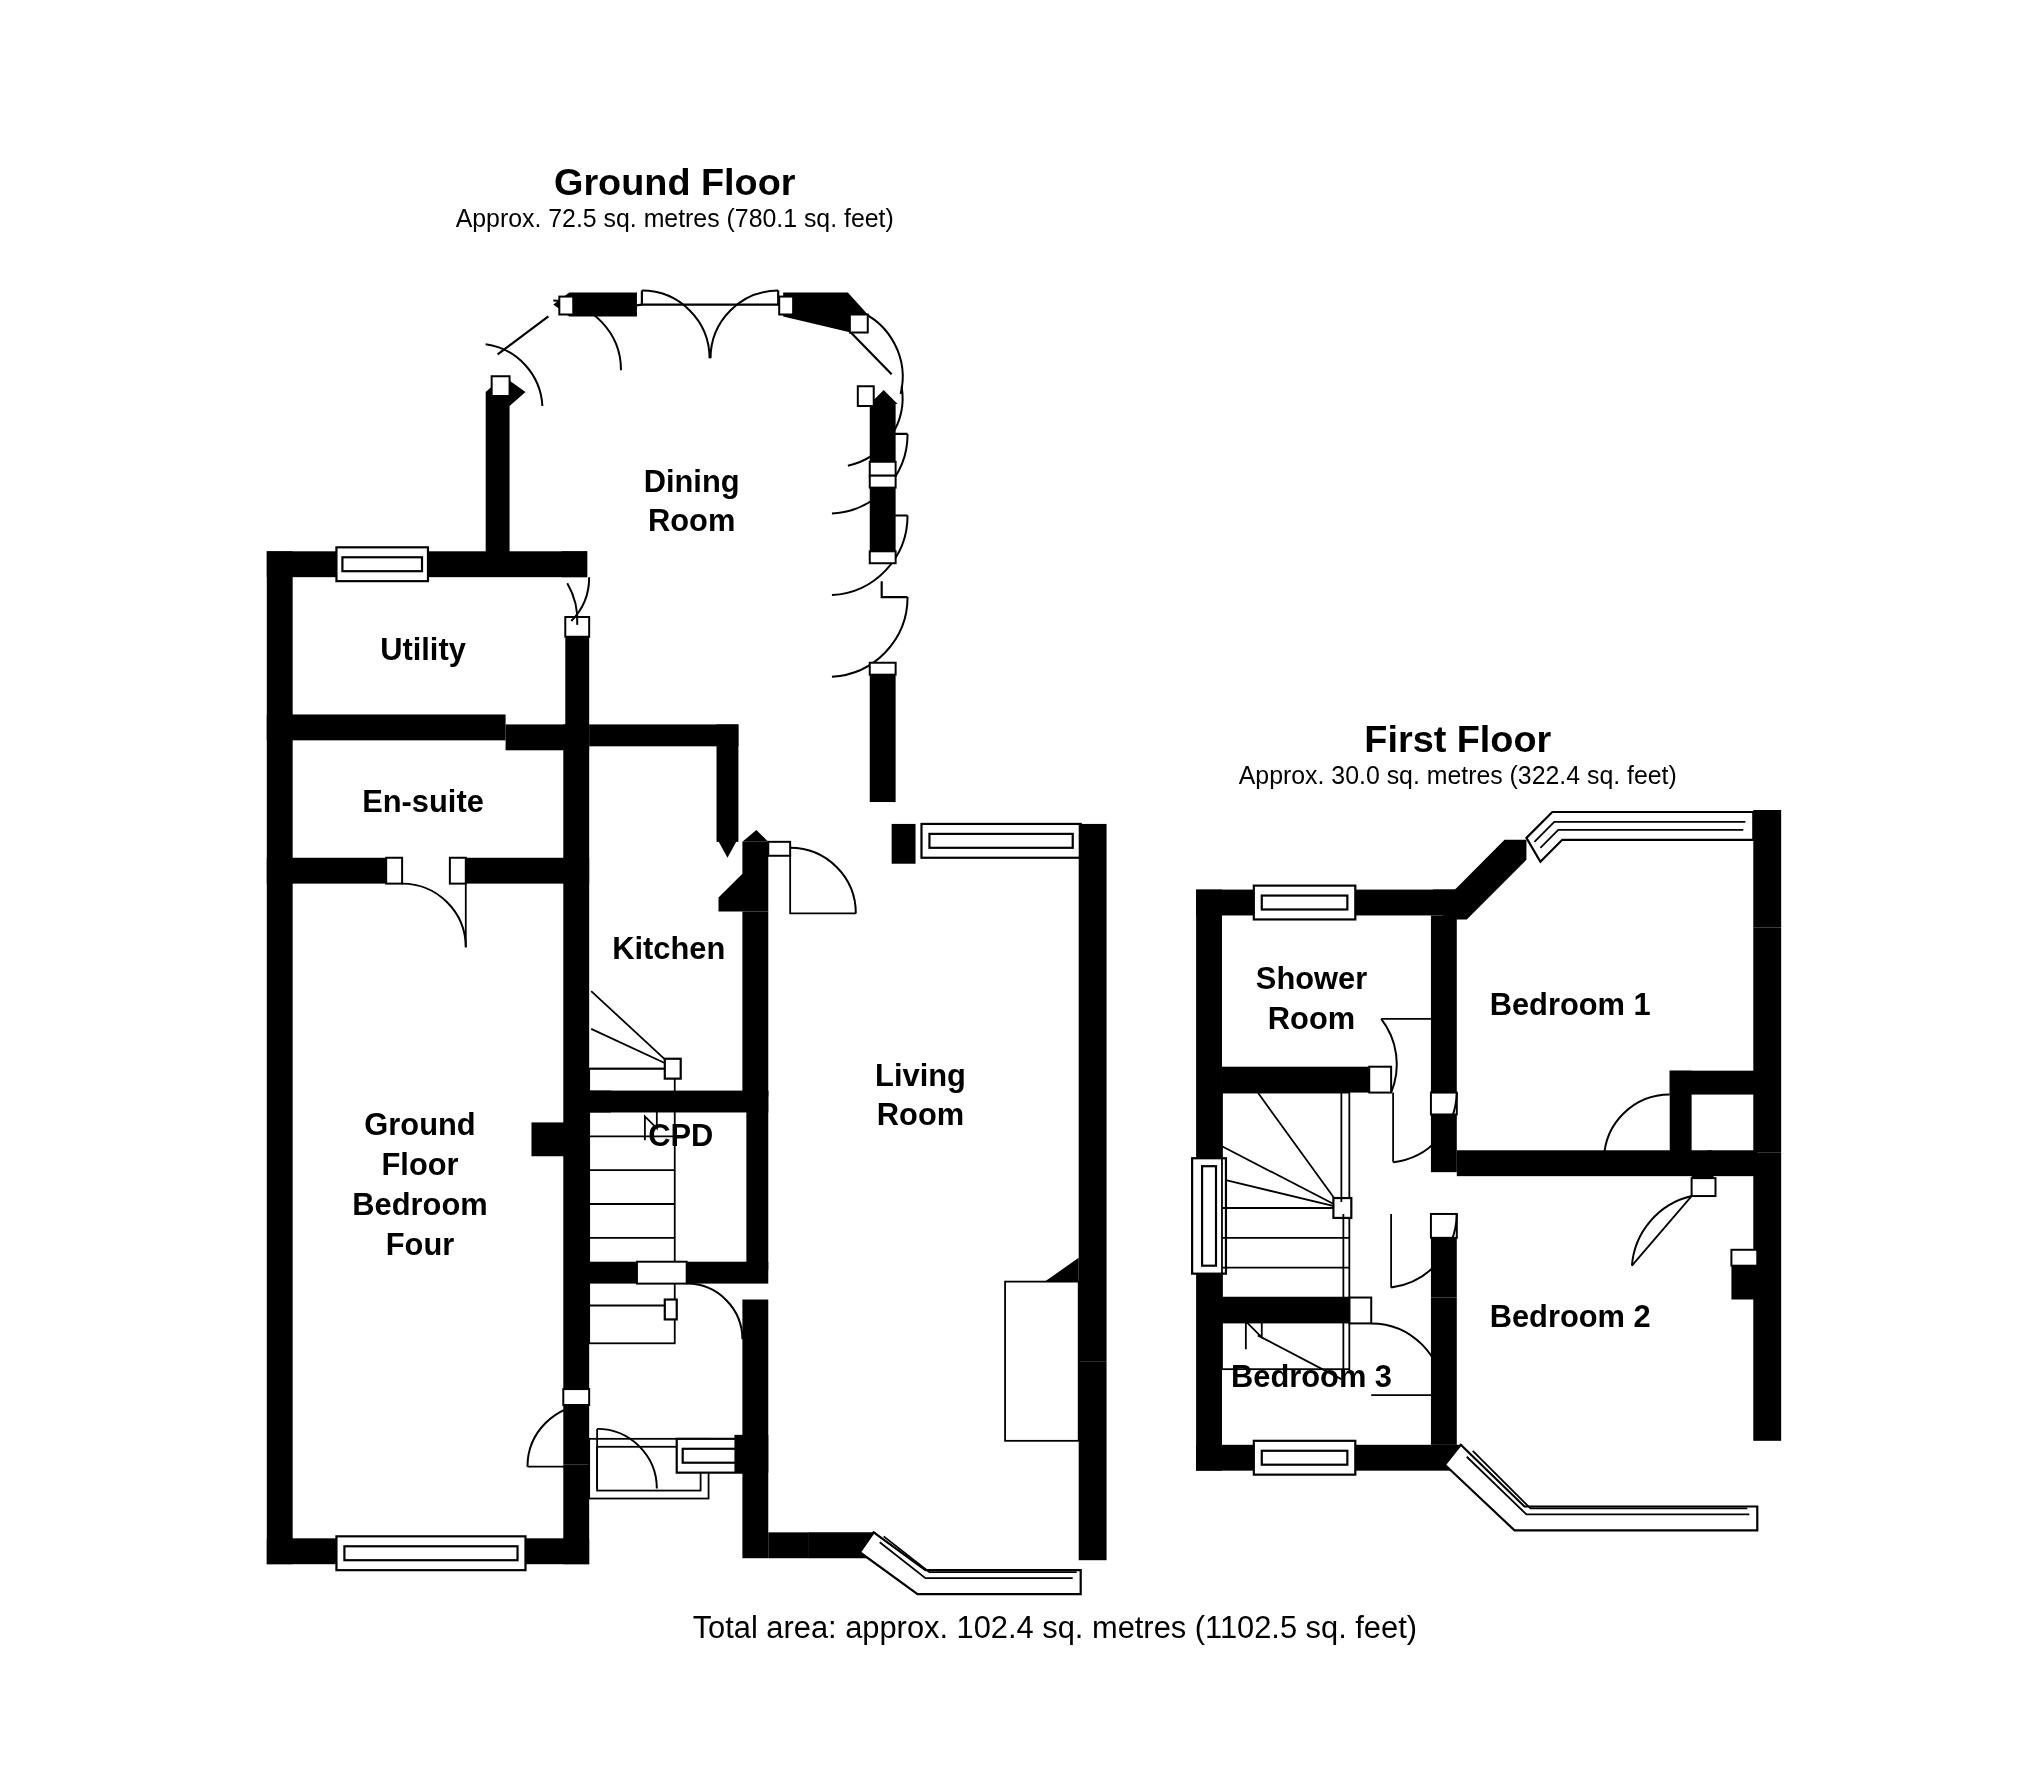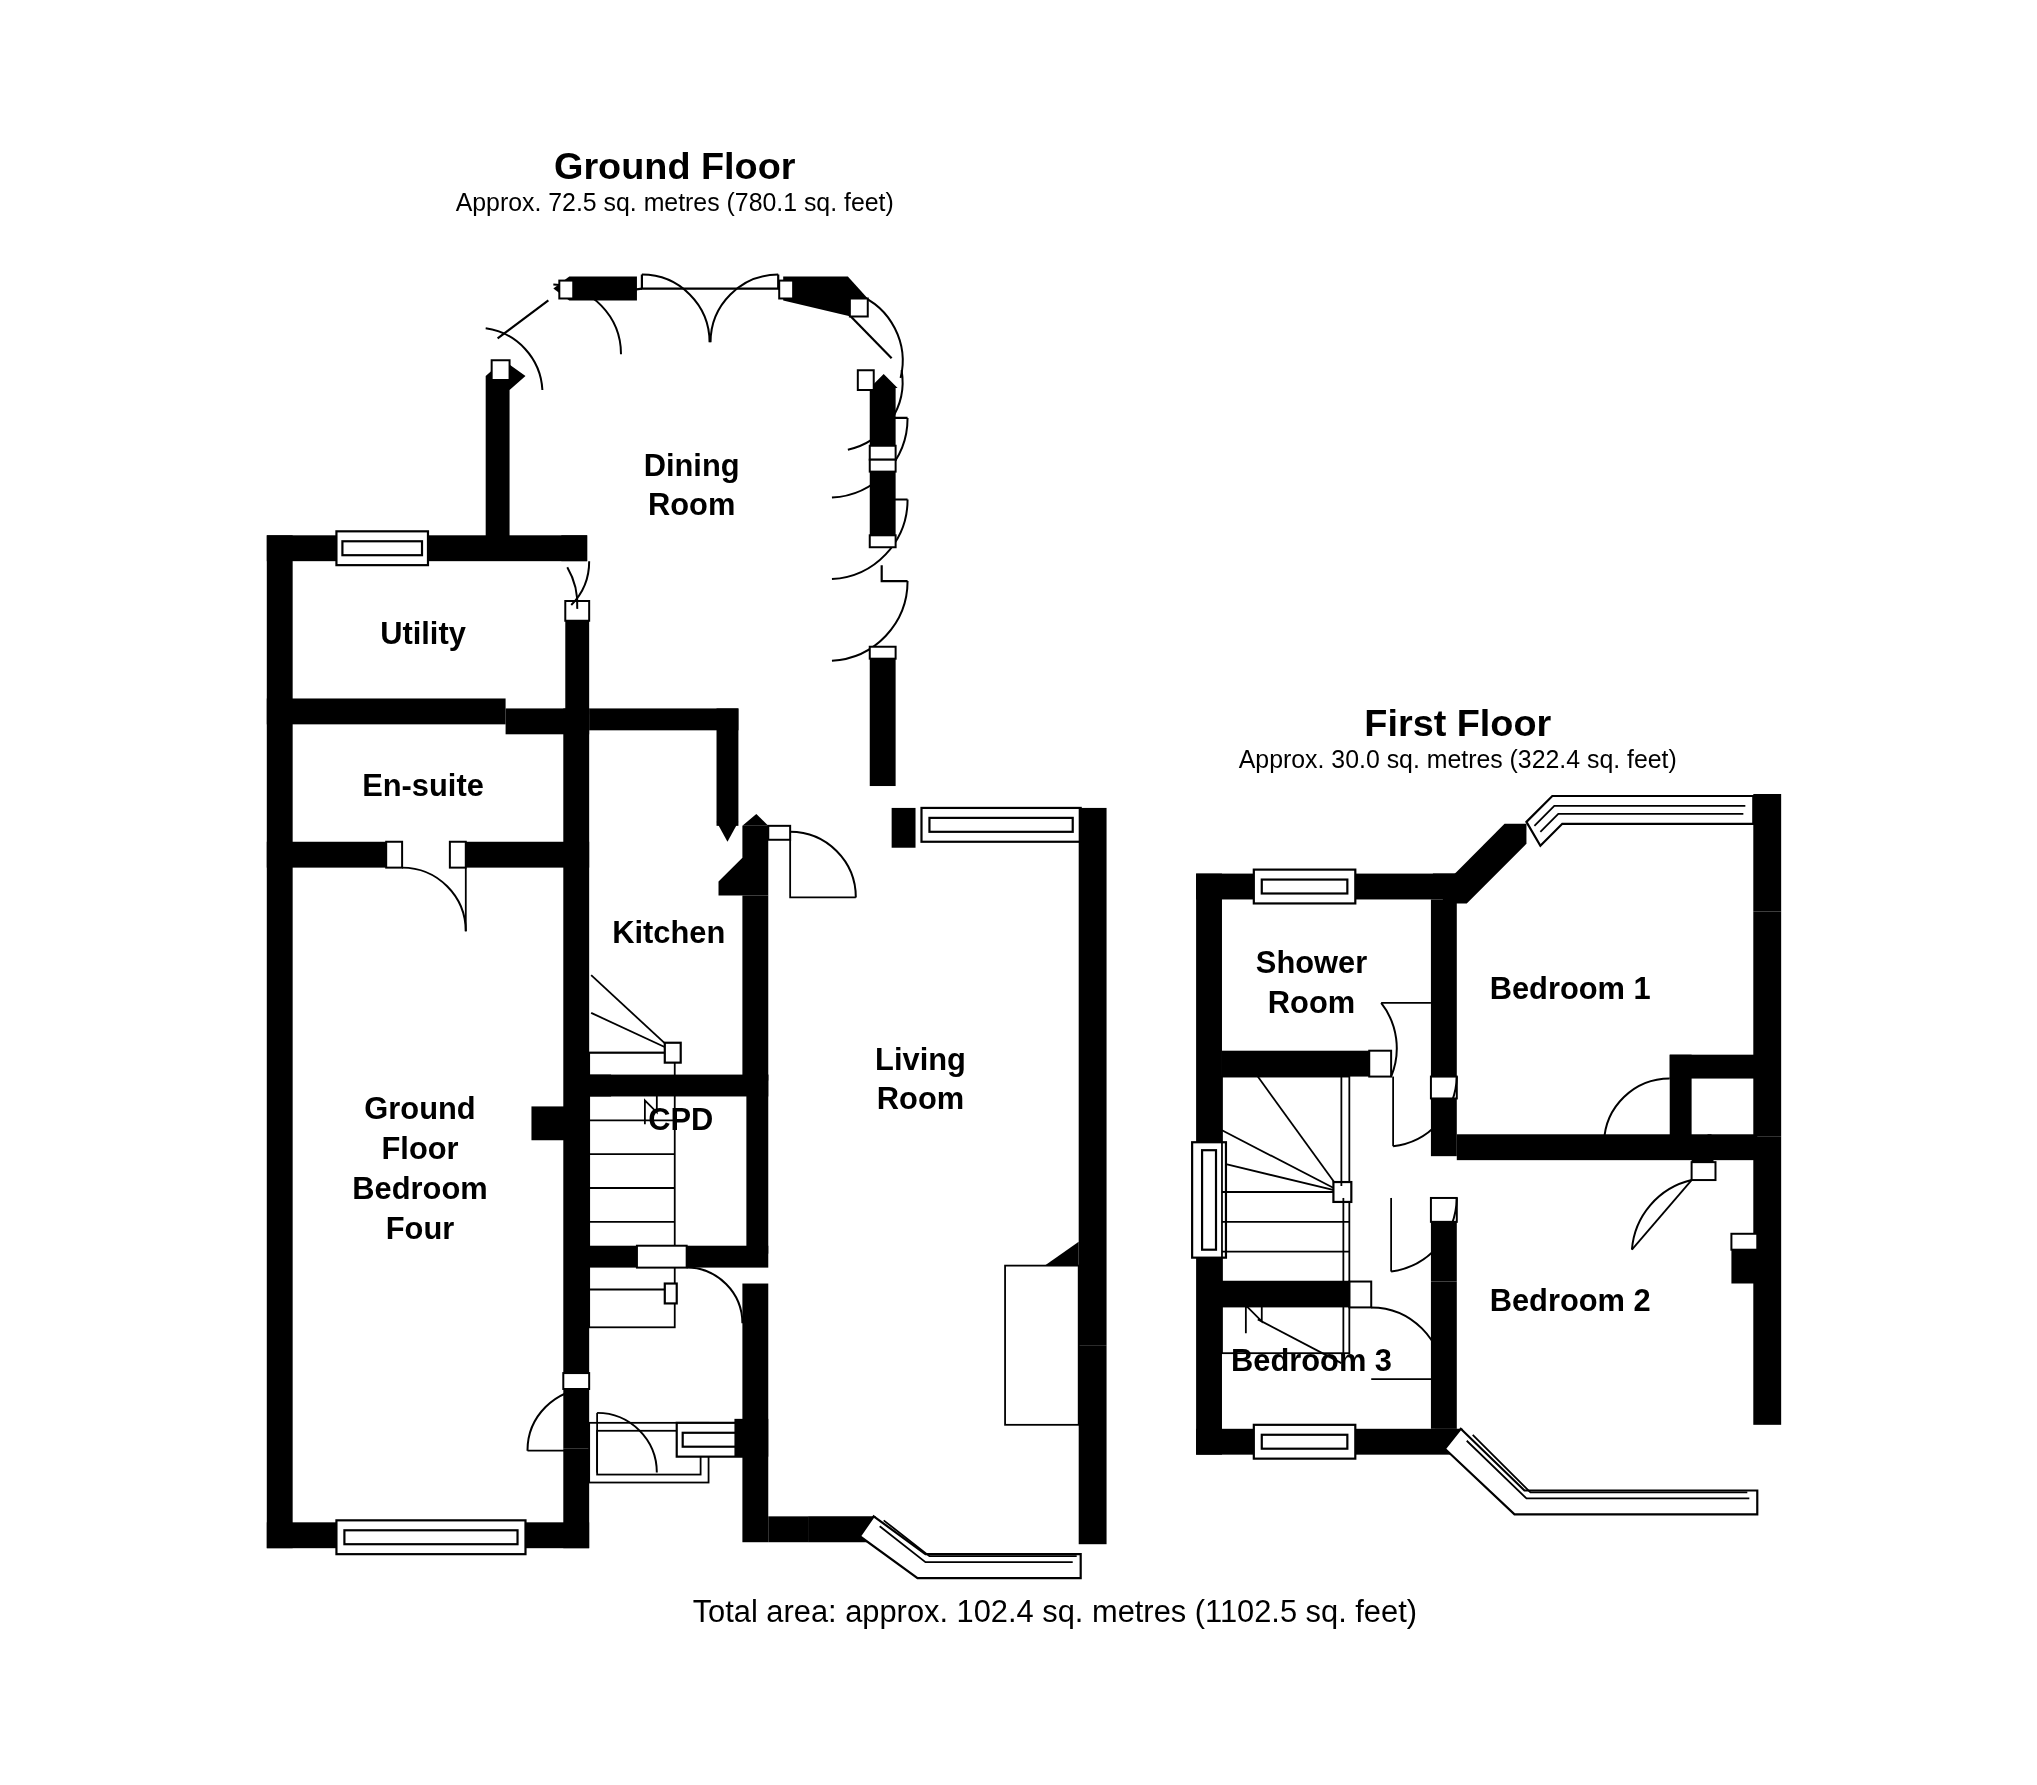--- a/index.html
+++ b/index.html
@@ -10,21 +10,21 @@
   body {
     width: 2038px;
     height: 1785px;
     font-family: "Liberation Sans", sans-serif;
     color: #000000;
     position: relative;
     overflow: hidden;
   }
   #plan-root {
     position: absolute;
-    left: 0; top: 0;
+    left: 0; top: 16px;
     width: 2038px;
     height: 1448px;
     text-decoration: underline;
   }
   svg { display: block; }
 
   .wall   { fill: #000000; stroke: none; }
   .thin   { fill: none; stroke: #000000; stroke-width: 2.2; }
   .hair   { fill: none; stroke: #000000; stroke-width: 1.8; }
   .swing  { fill: none; stroke: #000000; stroke-width: 2; }

